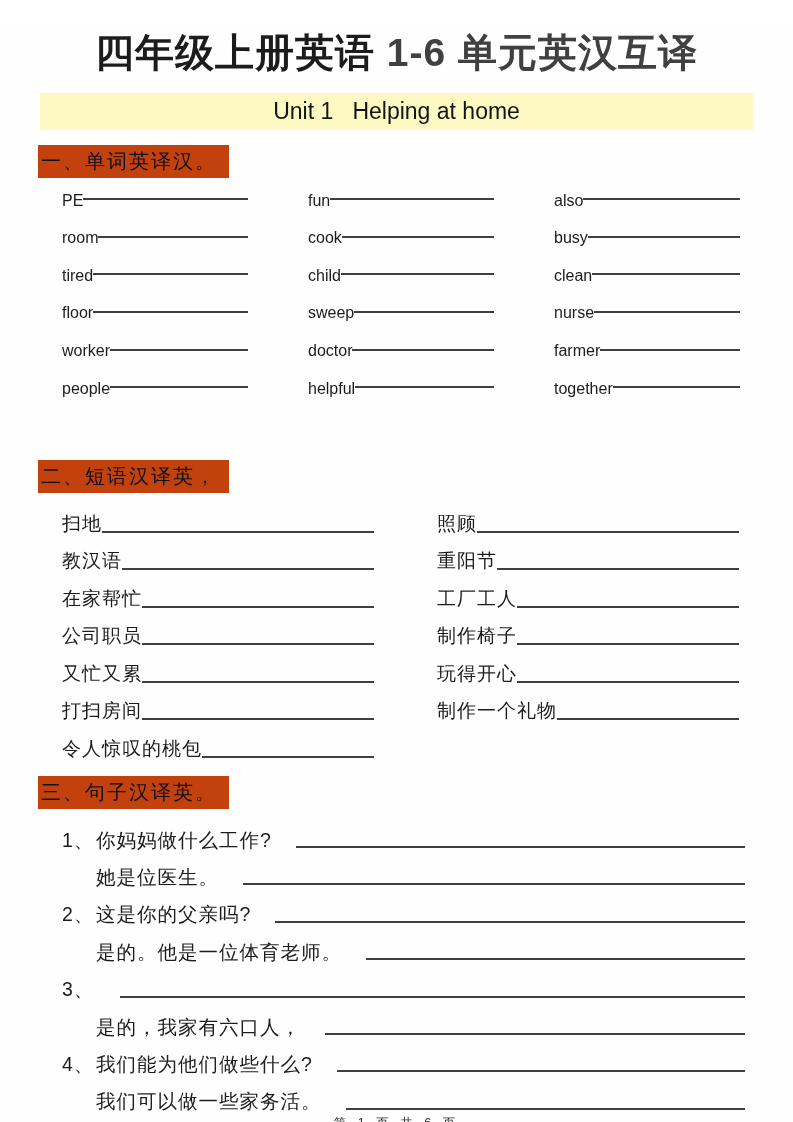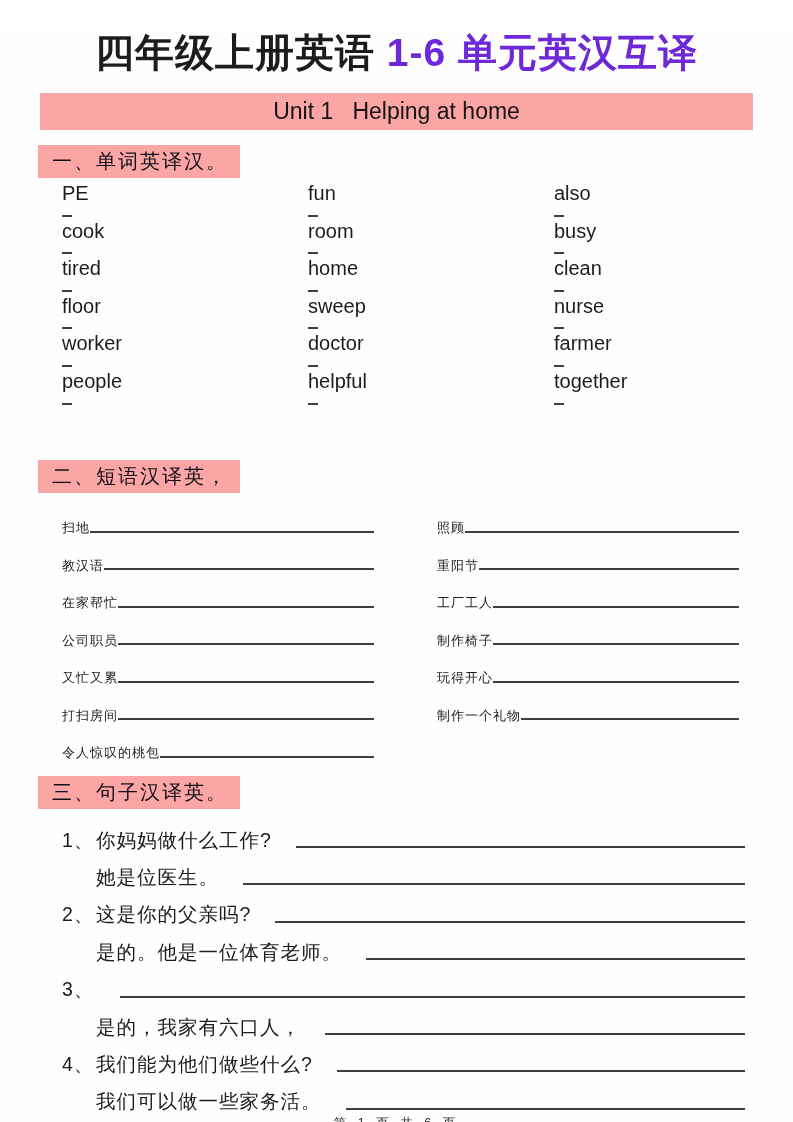--- a/index.html
+++ b/index.html
@@ -15,80 +15,79 @@
 
   
   .title {
     margin: 26px 20px 0;
     text-align: center;
     font-size: 39px;
     font-weight: 800;
     letter-spacing: 1px;
     white-space: nowrap;
   }
-  .title .red { color: #6d28d9; }
+  .title .red { color: #404040; }
 
   
   .banner {
     margin: 13px 40px 0;
     height: 37px;
-    background: #fca5a5;
+    background: #fef9c3;
     display: flex;
     align-items: center;
     justify-content: center;
     font-size: 23px;
     color: #141414;
     white-space: pre;
   }
 
   
   .sec-head-wrap { margin: 15px 0 0 38px; }
   .sec-head {
     display: inline-block;
-    background: #fca5a5;
-    padding: 3px 12px 3px 14px;
+    background: #c2410c;
+    padding: 3px 12px 3px 3px;
     font-size: 20px;
     color: #10101a;
     letter-spacing: 2px;
   }
 
   
   .words {
     display: grid;
     grid-template-columns: 186px 186px 186px;
     column-gap: 60px;
     margin: 4px 0 0 62px;
   }
   .wcell {
     display: flex;
-    align-items: flex-start;
+    align-items: center;
     height: 37.6px;
-    font-size: 20px;
-    flex-direction: column;
+    font-size: 16px;
   }
   .wcell .wlabel { line-height: 1.15; white-space: nowrap; }
   .blank {
     flex: 1;
     border-bottom: 2px solid #3f3f3f;
     margin-bottom: 3px;
     min-width: 10px;
   }
 
   
   .phrases {
     display: grid;
     grid-template-columns: 312px 302px;
     column-gap: 63px;
     margin: 5px 0 0 62px;
   }
   .pcell {
     display: flex;
     align-items: flex-end;
     height: 37.5px;
-    font-size: 13px;
+    font-size: 19px;
     letter-spacing: 1px;
     justify-content: space-between;
   }
   .pcell .plabel { line-height: 1.2; white-space: nowrap; }
 
   
   .sentences { margin: 6px 48px 0 62px; }
   .srow {
     display: flex;
     align-items: flex-end;
@@ -141,38 +140,38 @@
     <div class="wcell">
         <span class="wlabel">fun</span>
         <span class="blank"></span>
       </div>
 
     <div class="wcell">
         <span class="wlabel">also</span>
         <span class="blank"></span>
       </div>
     <div class="wcell">
+        <span class="wlabel">room</span>
+        <span class="blank"></span>
+      </div>
+    <div class="wcell">
         <span class="wlabel">cook</span>
         <span class="blank"></span>
       </div>
-    <div class="wcell">
-        <span class="wlabel">room</span>
-        <span class="blank"></span>
-      </div>
 
     <div class="wcell">
         <span class="wlabel">busy</span>
         <span class="blank"></span>
       </div>
     <div class="wcell">
         <span class="wlabel">tired</span>
         <span class="blank"></span>
       </div>
     <div class="wcell">
-        <span class="wlabel">home</span>
+        <span class="wlabel">child</span>
         <span class="blank"></span>
       </div>
 
     <div class="wcell">
         <span class="wlabel">clean</span>
         <span class="blank"></span>
       </div>
     <div class="wcell">
         <span class="wlabel">floor</span>
         <span class="blank"></span>

